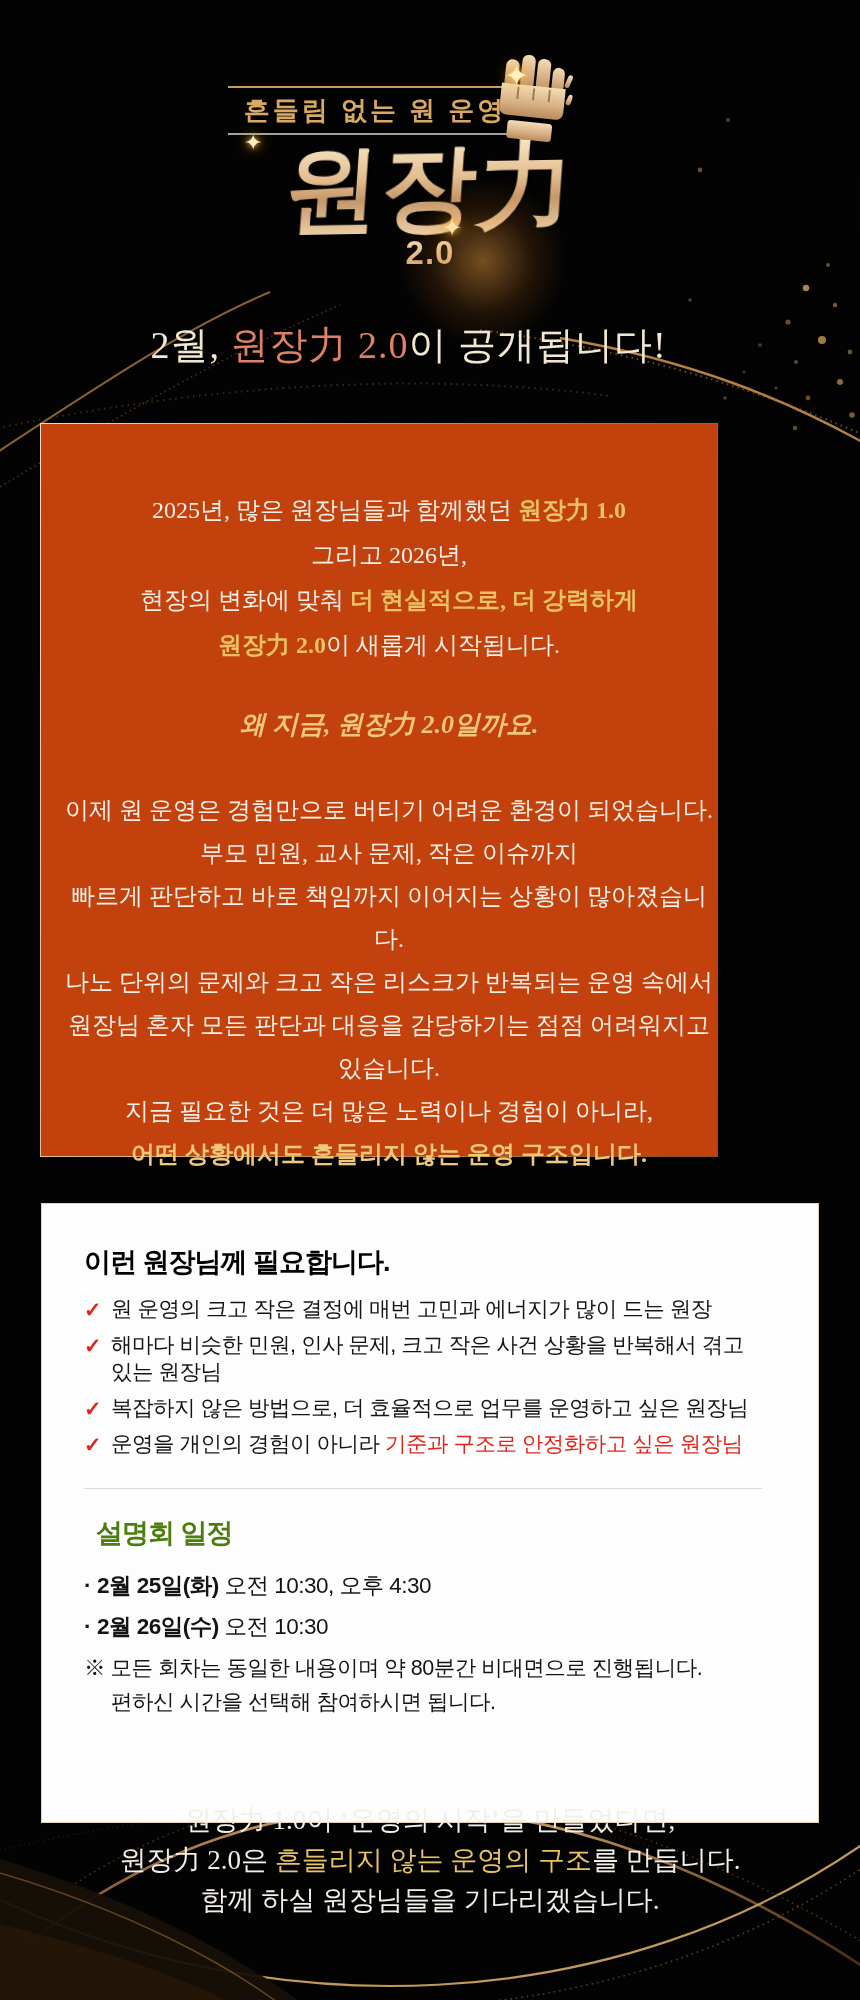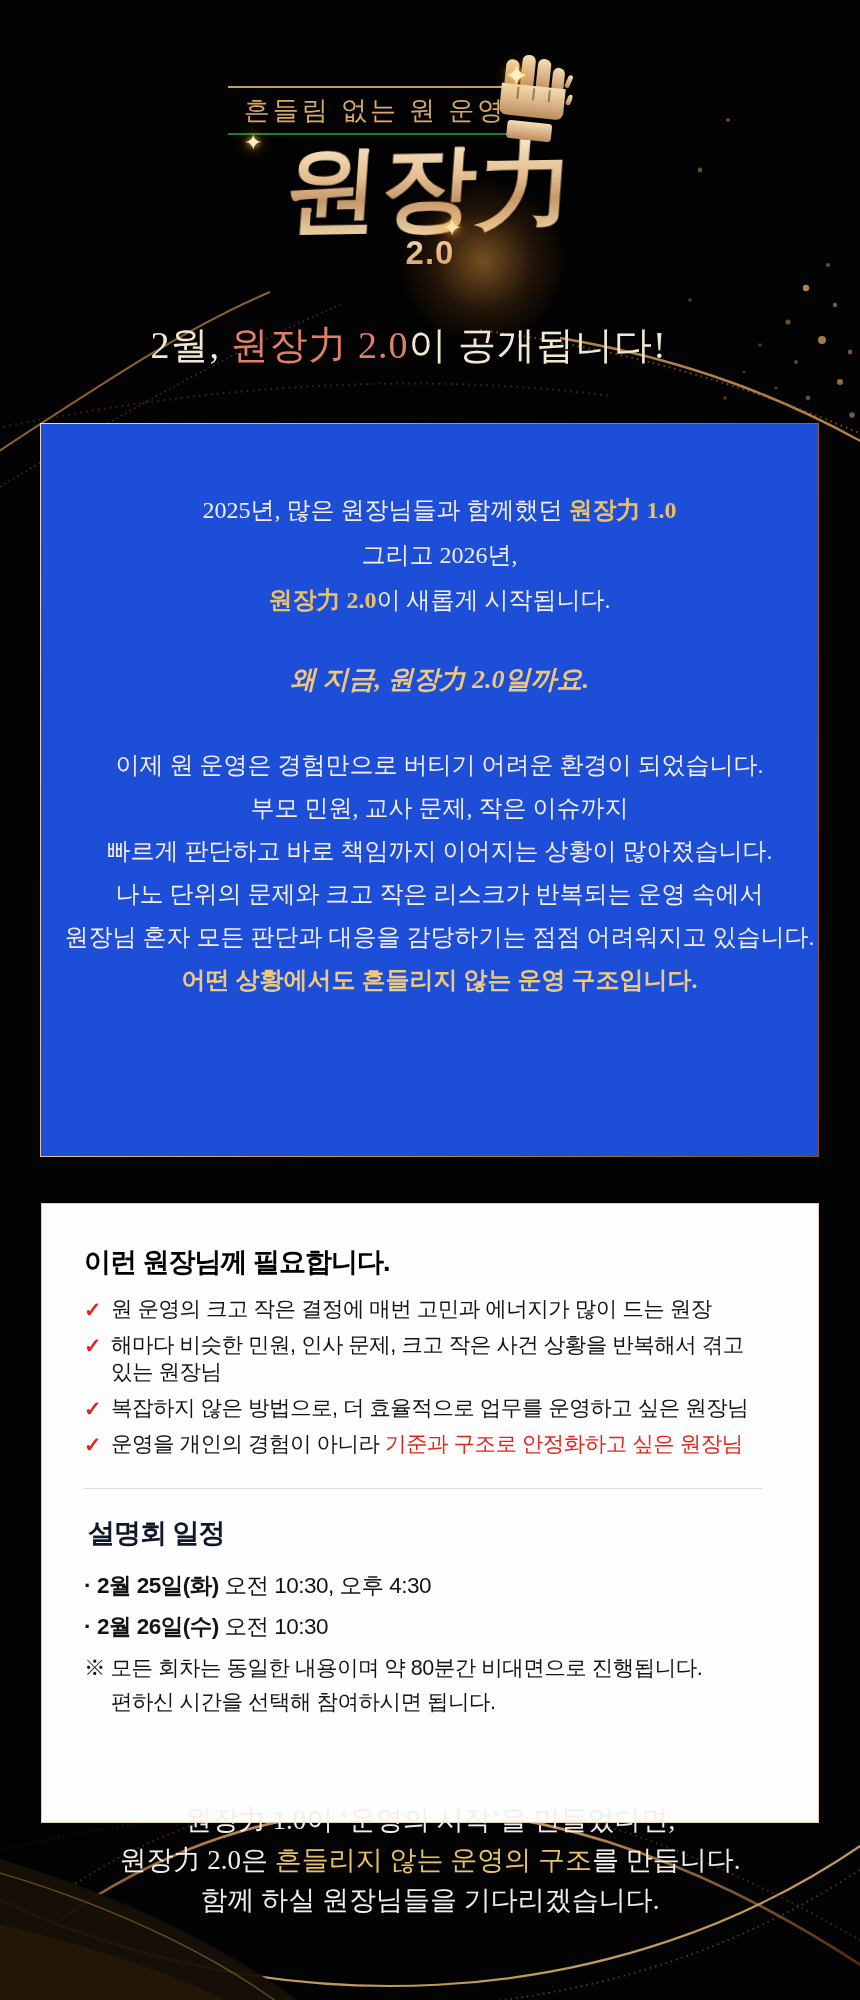--- a/index.html
+++ b/index.html
@@ -2,22 +2,22 @@
 <html><head>
 <meta charset="utf-8">
 <style>
   html,body{margin:0;padding:0;background:#030303;}
   body{width:860px;height:2000px;position:relative;overflow:hidden;
        font-family:"Liberation Sans",sans-serif;-webkit-font-smoothing:antialiased;}
   .bg-svg{position:absolute;left:0;top:0;pointer-events:none;}
   
   .header{position:absolute;top:0;left:0;width:860px;text-align:center;}
   .kicker{display:inline-block;margin-top:86px;transform:translateX(-55px);
-          padding:5px 16px;border-top:2px solid #c89c5c;border-bottom:2px solid #15803d;
-          color:#d9a963;font-size:26px;font-weight:400;letter-spacing:3px;}
+          padding:5px 16px;border-top:2px solid #c89c5c;border-bottom:2px solid #a3a3a3;
+          color:#d9a963;font-size:26px;font-weight:700;letter-spacing:3px;}
   .logo-title{margin-top:4px;font-size:95px;line-height:1.02;font-weight:900;letter-spacing:2px;
           transform:skewX(-5deg) rotate(-1deg);
           background:linear-gradient(180deg,#f7e6c4 0%,#e3bd8f 40%,#c49769 62%,#ecd3a8 100%);
           -webkit-background-clip:text;background-clip:text;color:transparent;
           filter:drop-shadow(3px 4px 1px rgba(0,0,0,.6));}
   .logo-version{margin-top:-2px;font-size:33px;font-weight:900;letter-spacing:1px;
           background:linear-gradient(180deg,#f7e2bb,#cf9e68);
           -webkit-background-clip:text;background-clip:text;color:transparent;
           filter:drop-shadow(2px 2px 0 rgba(0,0,0,.6));}
   .fist{position:absolute;left:494px;top:52px;transform:rotate(6deg);}
@@ -25,41 +25,41 @@
   .sp1{left:504px;top:58px;font-size:30px;}
   .sp2{left:244px;top:130px;font-size:22px;}
   .sp3{left:442px;top:214px;font-size:24px;}
   .flare{position:absolute;left:398px;top:176px;width:170px;height:170px;border-radius:50%;
          background:radial-gradient(circle,rgba(255,170,70,.45),rgba(255,140,40,.12) 42%,transparent 70%);}
   .headline{position:absolute;top:322px;left:0;width:817px;text-align:center;
             font-family:"Liberation Serif",serif;font-size:38px;line-height:46px;
             color:#f2e8d2;letter-spacing:1px;white-space:nowrap;}
   .headline .accent{color:#df8166;}
   
-  .card-dark{position:absolute;top:423px;left:40px;width:779px;height:734px;box-sizing:border-box;
-             background:#1d4ed8;border:1px solid transparent;
+  .card-dark{position:absolute;top:423px;left:40px;width:678px;height:734px;box-sizing:border-box;
+             background:#c2410c;border:1px solid transparent;
              border-image:linear-gradient(100deg,#efdcb8 0%,#c89055 45%,#8a4f1d 100%) 1;
              text-align:center;font-family:"Liberation Serif",serif;color:#f3efe7;padding-left:20px;}
   .intro-p1{margin-top:64px;font-size:24px;line-height:45px;}
   .intro-q{margin-top:34px;font-size:26px;line-height:45px;font-style:italic;font-weight:700;color:#eec77c;}
   .intro-p2{margin-top:42px;font-size:24px;line-height:43px;font-family:Liberation Serif, serif;}
   .gold{color:#e9c265;font-weight:700;}
   .gold-strong{color:#eec97c;font-weight:700;}
   
   .card-white{position:absolute;top:1203px;left:41px;width:778px;height:620px;box-sizing:border-box;
               background:#fdfdfd;border:1px solid rgba(205,160,105,.5);
               padding:42px 56px 0 42px;color:#141414;}
   .cw-title{margin:0;font-size:27px;line-height:32px;font-weight:900;letter-spacing:-1px;color:#000;}
   .check-list{list-style:none;margin:18px 0 0 0;padding:0;}
   .check-list li{position:relative;padding-left:27px;font-size:21.5px;line-height:27px;
                  margin-bottom:9px;letter-spacing:-0.5px;}
   .check{position:absolute;left:0;top:0;color:#e1251b;font-weight:700;font-size:21px;}
   .red{color:#e1251b;}
   .divider{border:none;border-top:1px solid #dcdcdc;margin:30px 0 0 0;}
-  .cw-title2{margin:28px 0 0 4px;font-size:27px;line-height:32px;font-weight:900;letter-spacing:-1px;color:#0f172a;}
+  .cw-title2{margin:28px 0 0 12px;font-size:27px;line-height:32px;font-weight:900;letter-spacing:-1px;color:#4d7c0f;}
   .sched{margin-top:22px;}
   .sched-line{font-size:22.5px;line-height:30px;margin-bottom:11px;letter-spacing:-0.5px;}
   .sched-line .dot{font-weight:900;margin-right:6px;}
   .sched-line .date{font-weight:900;}
   .note{margin-top:4px;font-size:21.5px;line-height:30px;letter-spacing:-0.5px;}
   .note-indent{padding-left:27px;}
   
   .footer{position:absolute;top:1800px;left:0;width:860px;text-align:center;
           font-family:Liberation Serif, serif;font-size:27px;line-height:40px;color:#f3efe7;}
   .footer .gold{font-weight:400;}
@@ -152,29 +152,31 @@
 </div>
 
 <div class="headline">
   <span>2월, </span><span class="accent">원장力 2.0</span><span>이 공개됩니다!</span>
 </div>
 
 <div class="card-dark">
   <div class="intro-p1">
     <div><span>2025년, 많은 원장님들과 함께했던 </span><span class="gold">원장力 1.0</span><span></span></div>
     <div><span>그리고 2026년,</span><span class="gold"></span><span></span></div>
+    <div><span>현장의 변화에 맞춰 </span><span class="gold">더 현실적으로, 더 강력하게</span><span></span></div>
     <div><span></span><span class="gold">원장力 2.0</span><span>이 새롭게 시작됩니다.</span></div>
   </div>
   <div class="intro-q">왜 지금, 원장力 2.0일까요.</div>
   <div class="intro-p2">
     <div>이제 원 운영은 경험만으로 버티기 어려운 환경이 되었습니다.</div>
     <div>부모 민원, 교사 문제, 작은 이슈까지</div>
     <div>빠르게 판단하고 바로 책임까지 이어지는 상황이 많아졌습니다.</div>
     <div>나노 단위의 문제와 크고 작은 리스크가 반복되는 운영 속에서</div>
     <div>원장님 혼자 모든 판단과 대응을 감당하기는 점점 어려워지고 있습니다.</div>
+    <div>지금 필요한 것은 더 많은 노력이나 경험이 아니라,</div>
     <div class="gold-strong">어떤 상황에서도 흔들리지 않는 운영 구조입니다.</div>
   </div>
 </div>
 
 <div class="card-white">
   <h2 class="cw-title">이런 원장님께 필요합니다.</h2>
   <ul class="check-list">
     <li><span class="check">✓</span><span>원 운영의 크고 작은 결정에 매번 고민과 에너지가 많이 드는 원장</span><span class="red"></span></li>
     <li><span class="check">✓</span><span>해마다 비슷한 민원, 인사 문제, 크고 작은 사건 상황을 반복해서 겪고 있는 원장님</span><span class="red"></span></li>
     <li><span class="check">✓</span><span>복잡하지 않은 방법으로, 더 효율적으로 업무를 운영하고 싶은 원장님</span><span class="red"></span></li>

